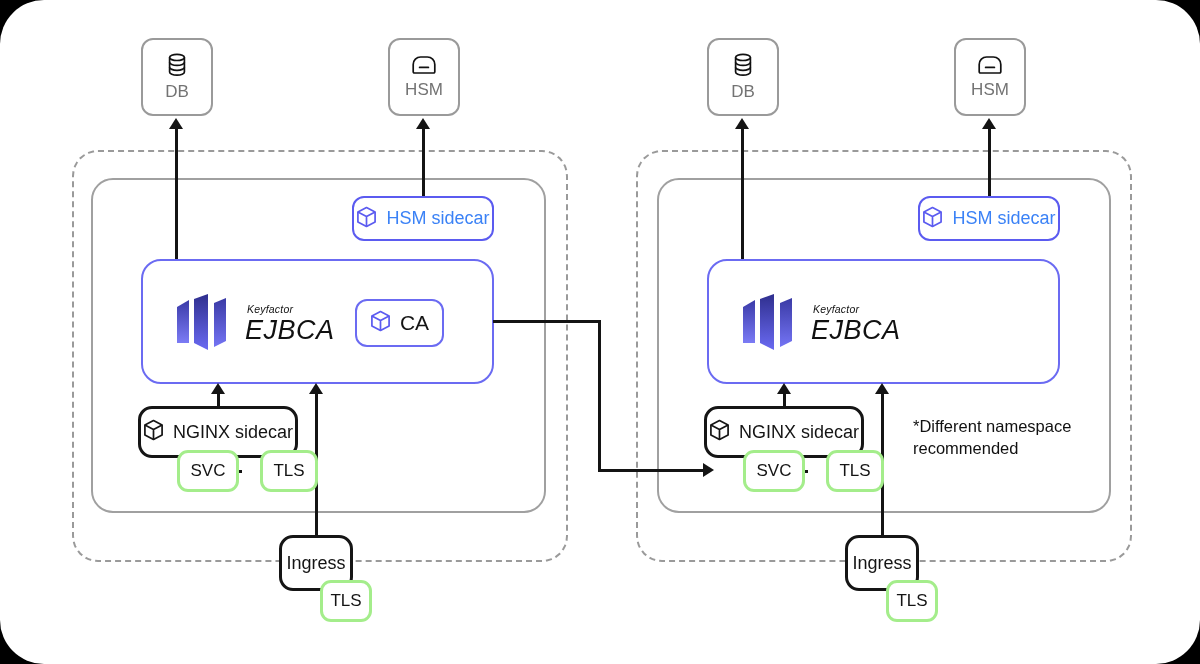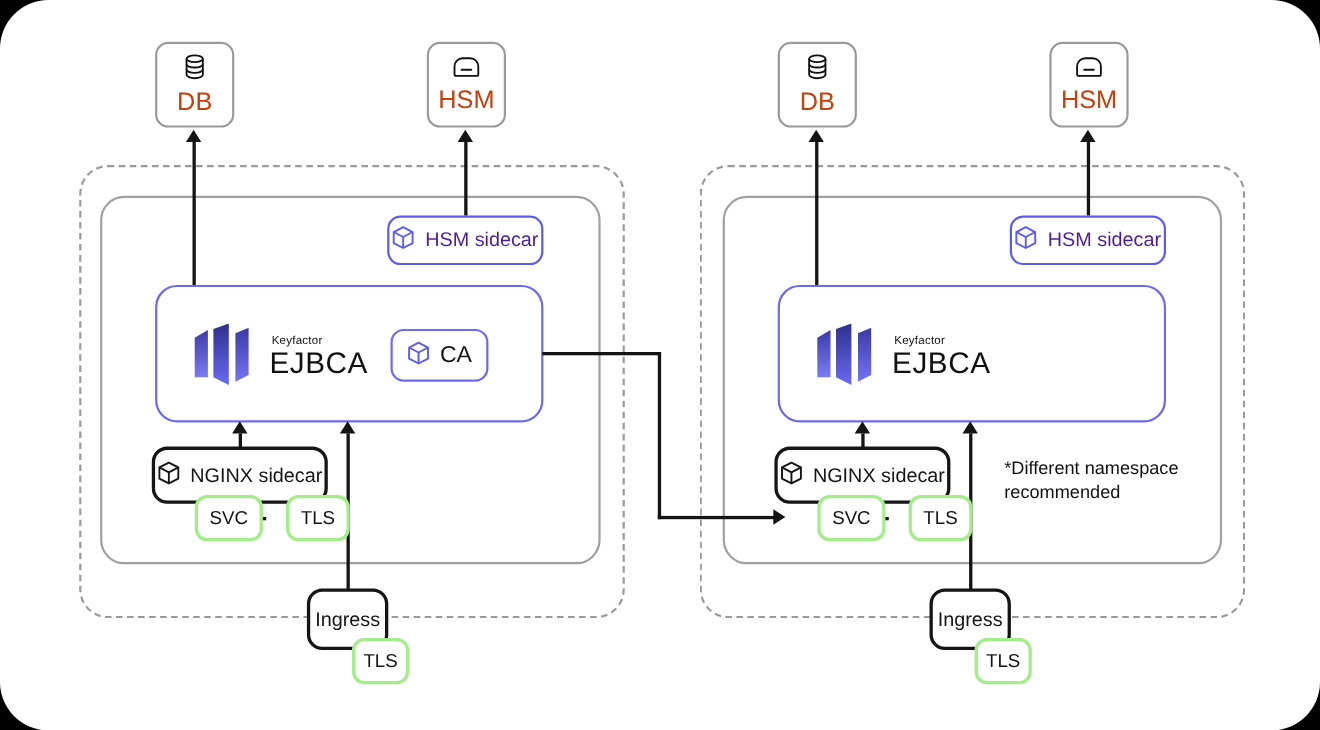--- a/index.html
+++ b/index.html
@@ -40,29 +40,29 @@
     justify-content: center;
     background: #ffffff;
     text-align: center;
   }
   .node-gray {
     border: 2px solid #9a9a9a;
     border-radius: 12px;
     flex-direction: column;
     gap: 2px;
   }
-  .node-gray .lbl { font-size: 23px; color: #c2410c; line-height: 1.1; }
+  .node-gray .lbl { font-size: 17px; color: #737373; line-height: 1.1; }
 
   .node-blue {
     border: 2.5px solid #5b5bf0;
     border-radius: 12px;
     gap: 9px;
     padding: 0 14px;
   }
-  .node-blue .lbl { font-size: 18px; color: #4c1d95; white-space: nowrap; }
+  .node-blue .lbl { font-size: 18px; color: #3b82f6; white-space: nowrap; }
 
   .node-black {
     border: 3px solid #151515;
     border-radius: 14px;
     gap: 9px;
     padding: 0 8px;
     align-items: center;
   }
   .node-black .lbl { font-size: 18px; color: #141414; white-space: nowrap; }
 
@@ -85,21 +85,21 @@
     background: #ffffff;
     display: flex;
     align-items: center;
     justify-content: center;
     gap: 9px;
     padding: 0 15px;
   }
   .chip .lbl { font-size: 21px; color: #141414; white-space: nowrap; }
 
   
-  .ejbca-logo { display: flex; align-items: center; gap: 16px; }
+  .ejbca-logo { display: flex; align-items: center; gap: 16px; font-style: italic; }
   .ejbca-words { display: flex; flex-direction: column; line-height: 1; }
   .kf { font-size: 10.5px; letter-spacing: .2px; color: #121212; margin-bottom: 2px; margin-left: 2px;}
   .ejbca-name { font-size: 27px; letter-spacing: .5px; color: #111111; }
 
   
   .line-v { background: #141414; width: 3px; }
   .line-h { background: #141414; height: 3px; }
   .arrow-up {
     width: 0; height: 0;
     border-left: 7px solid transparent;

